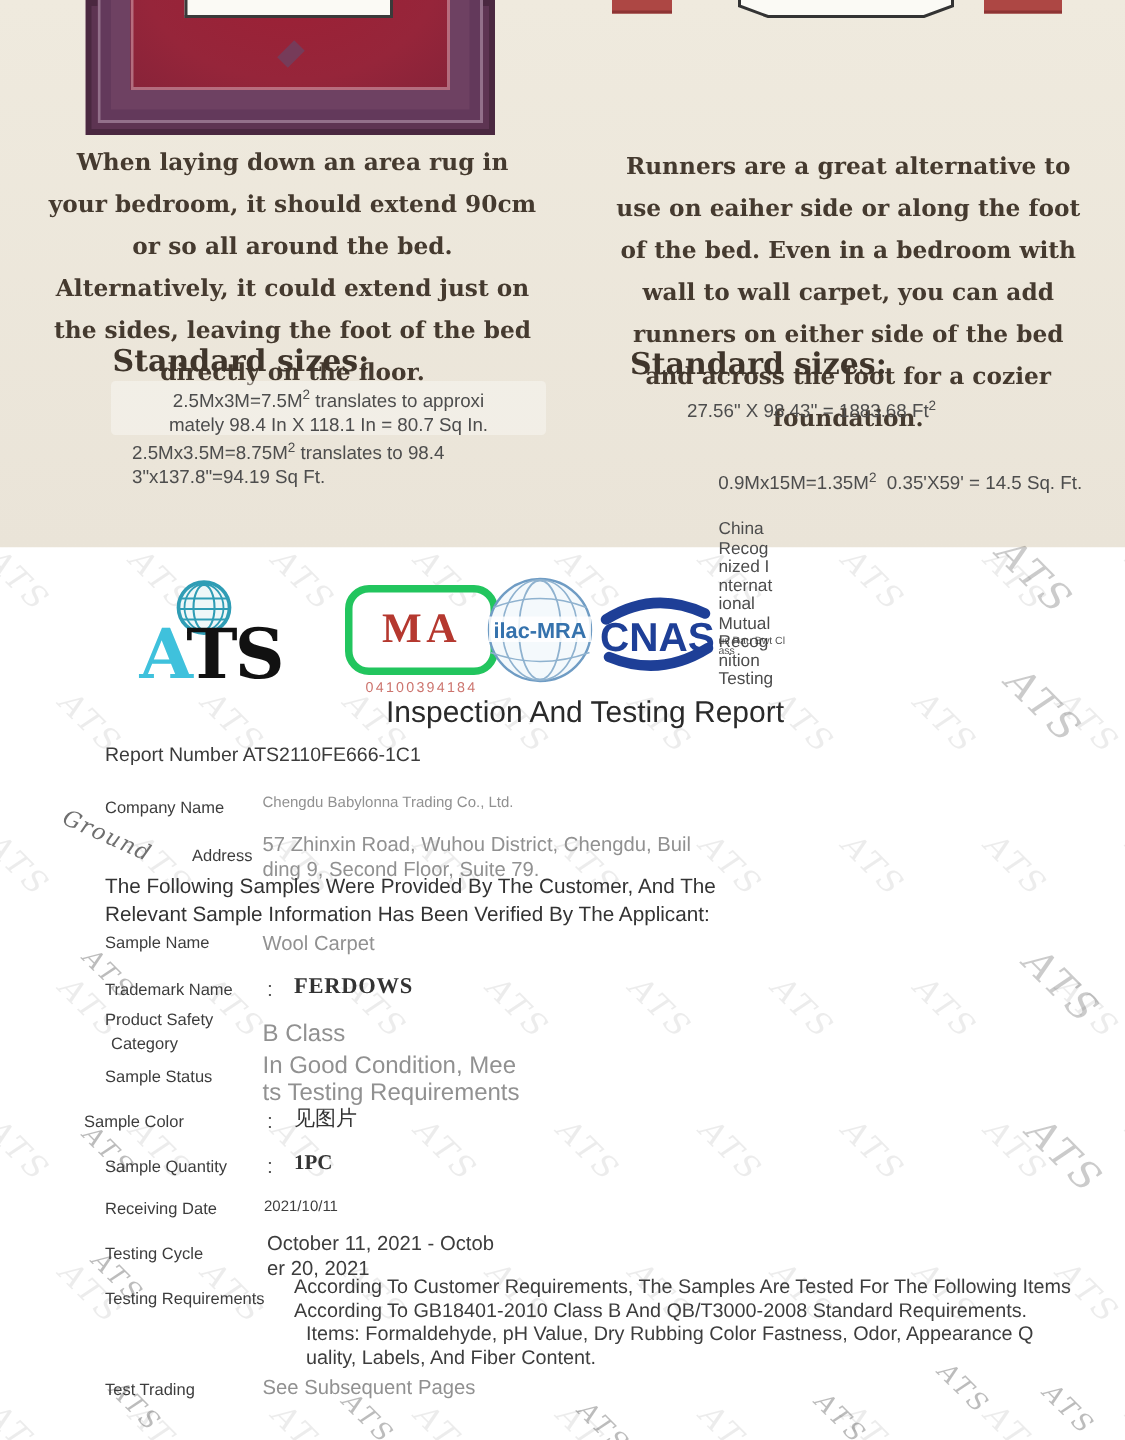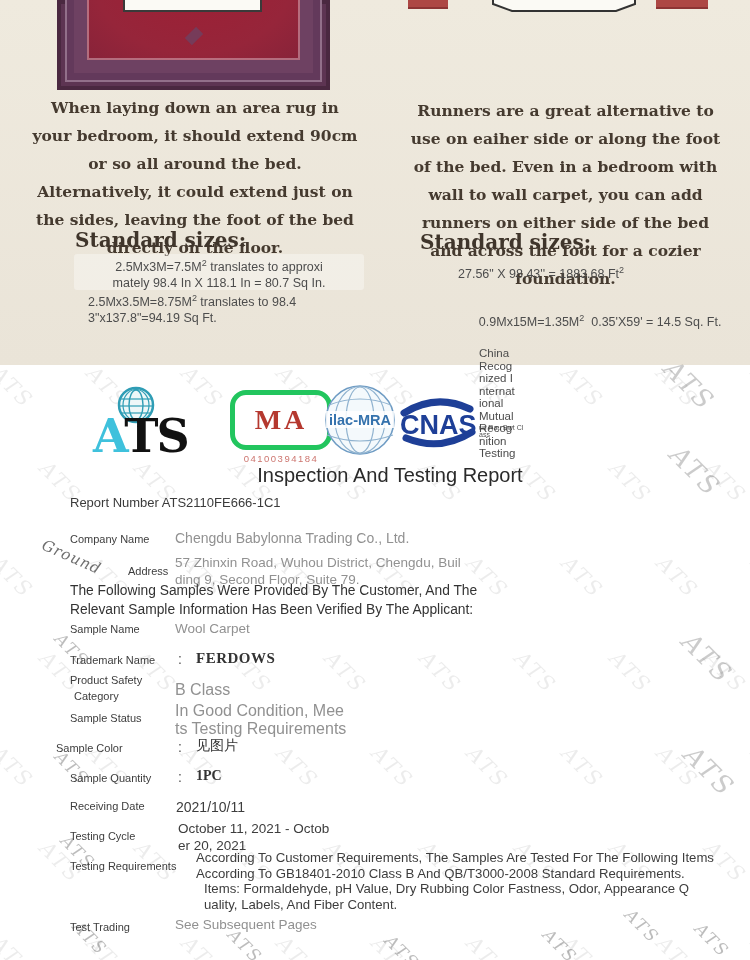--- a/index.html
+++ b/index.html
@@ -37,21 +37,21 @@
   .wm{position:absolute;font-family:"DejaVu Serif",serif;font-style:italic;font-size:21px;
       color:#000;opacity:.07;transform:rotate(45deg);letter-spacing:2px;z-index:1;user-select:none;}
   .wm-dark{opacity:.26;font-size:17px;}
   .wm-big{opacity:.2;font-size:26px;}
 
   .rep-title{font-size:20px;color:#2a2a2a;text-align:center;}
   .repnum{font-size:13px;color:#3b3b3b;}
   .lbl{font-size:11px;color:#3d3d3d;line-height:16px;z-index:2;}
   .vg{color:#919191;}
   .vd{color:#3d3d3d;}
-  .v14{font-size:14px;}
+  .v14{font-size:10px;}
   .v135{font-size:13.5px;line-height:17px;}
   .v16{font-size:16px;line-height:17.5px;}
   .v13{font-size:13.2px;line-height:15.5px;}
   .serifv{font-family:"Liberation Serif",serif;font-weight:700;color:#333;}
   .colon{font-size:14px;color:#555;}
   .note{font-size:13.8px;color:#333;line-height:18.5px;}
   .side-note{width:37px;font-size:11.5px;line-height:12.5px;color:#4c4c4c;
              word-break:break-all;z-index:3;}
   .side-ovl{font-size:7px;line-height:7px;color:#333;opacity:.85;z-index:4;width:46px;word-break:break-all;}
   .ground{font-family:"DejaVu Serif",serif;font-style:italic;font-size:15px;color:#6f6f6f;

